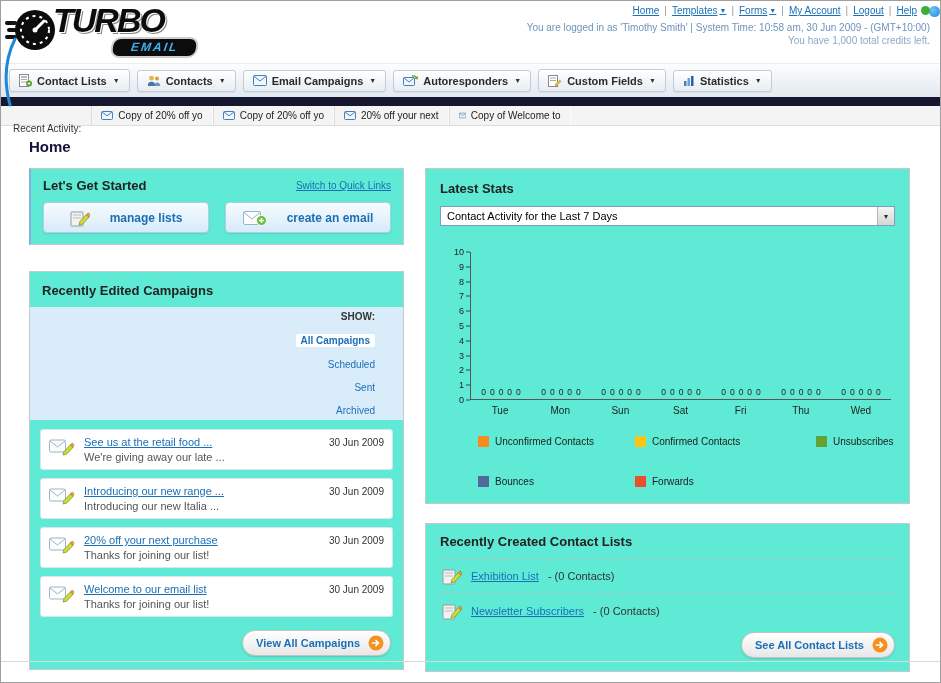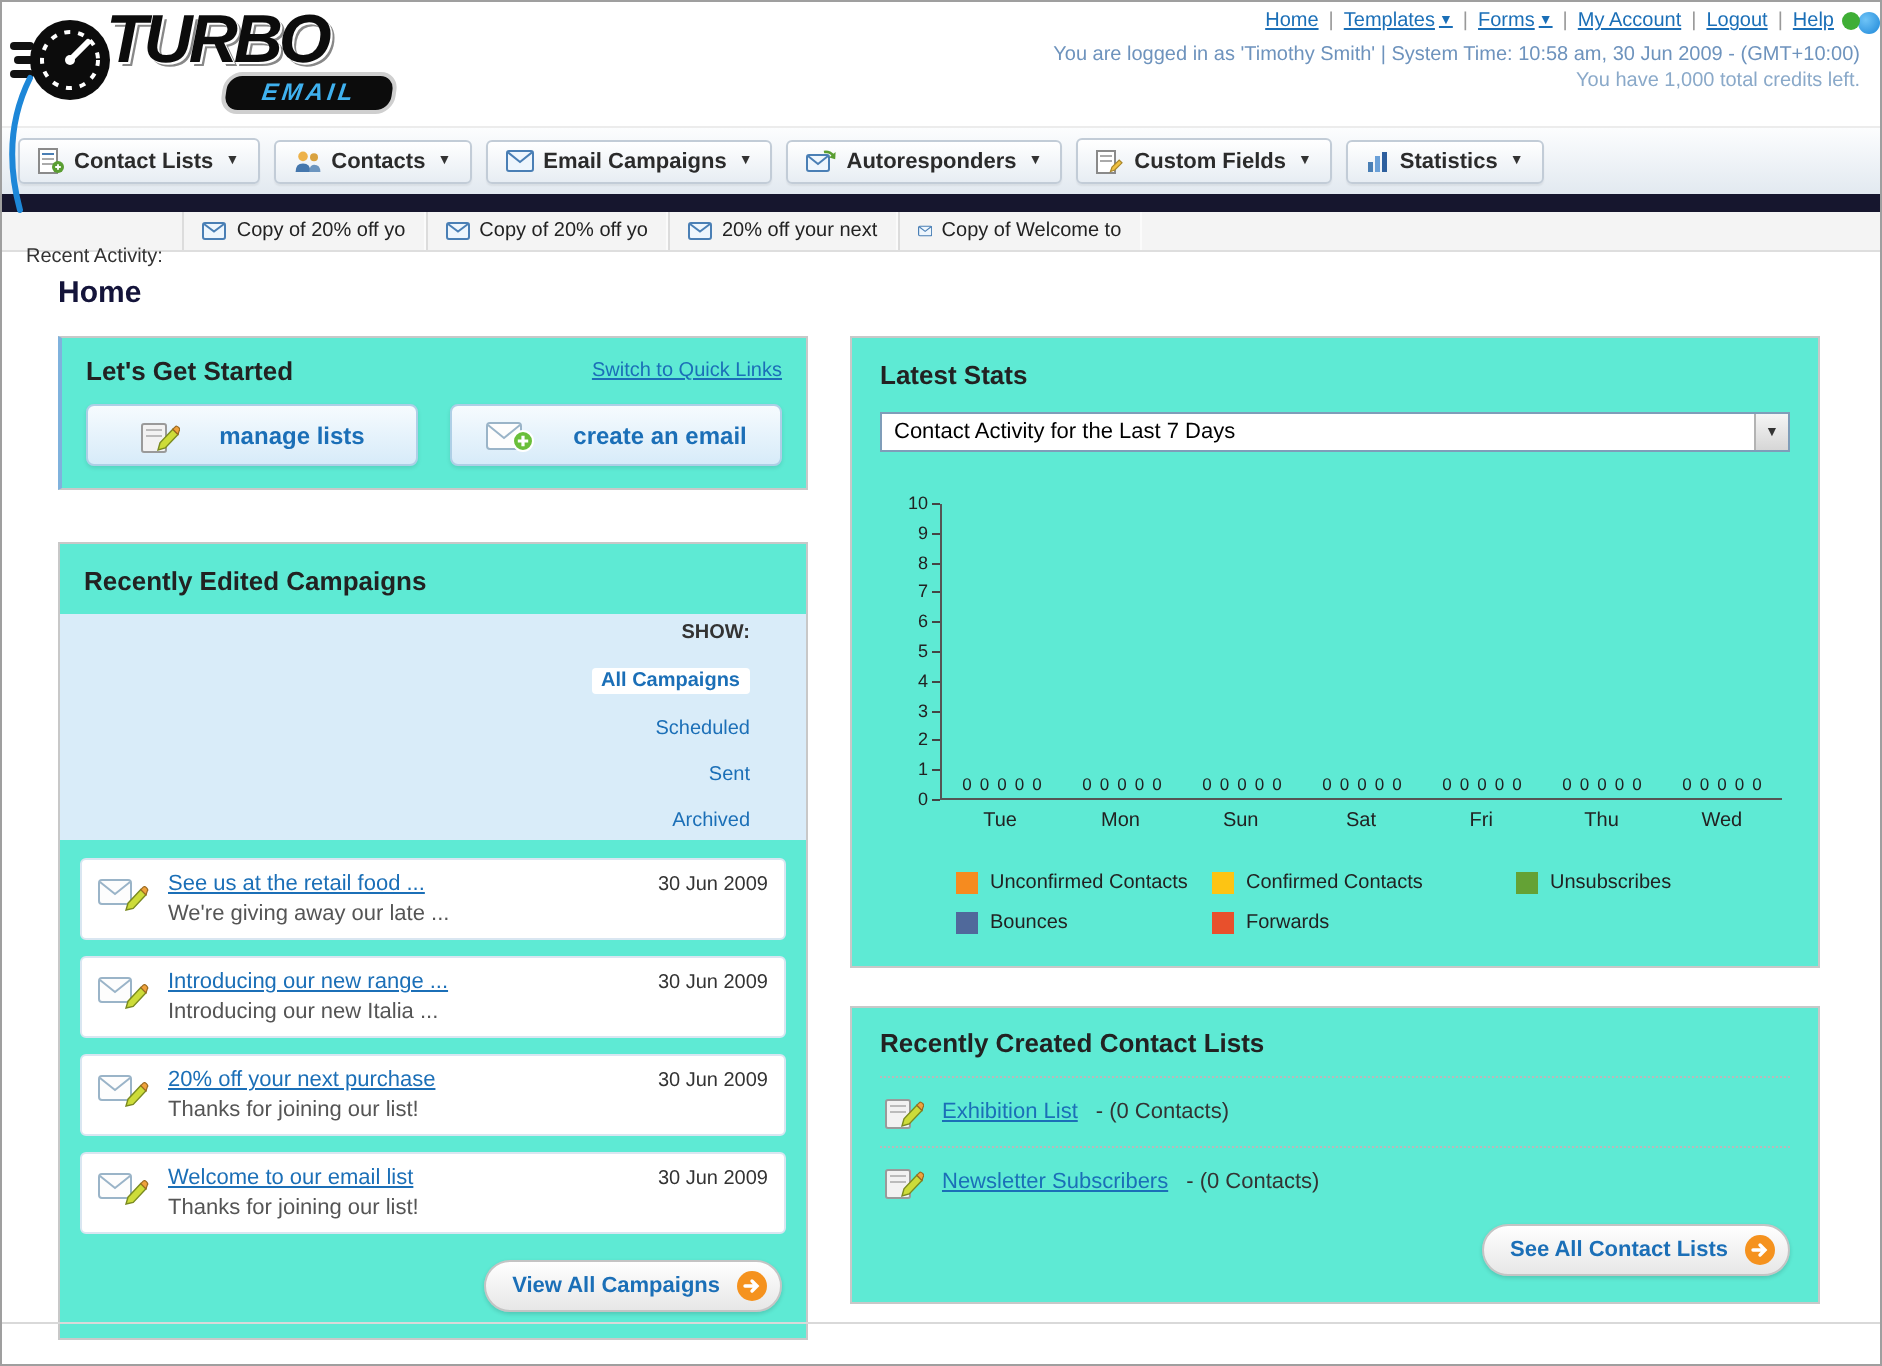--- a/index.html
+++ b/index.html
@@ -91,21 +91,21 @@
   .chart-wrap { margin-top:26px; padding:0 4px; }
   .chart-grid { display:flex; height:148px; }
   .y-axis { width:26px; position:relative; flex:none; }
   .ytick { position:absolute; right:0; transform:translateY(-50%); display:flex; align-items:center; gap:2px; }
   .ytick .ylab { font-size:9px; color:#222; line-height:9px; }
   .ymark { width:4px; height:1px; background:#444; display:inline-block; }
   .plot { flex:1; border-left:1px solid #555; border-bottom:1px solid #555; display:flex; align-items:flex-end; }
   .zero-group { flex:1; display:flex; justify-content:center; gap:4px; font-size:8.5px; color:#222; padding-bottom:2px; }
   .x-labels { display:flex; margin-left:26px; margin-top:5px; }
   .x-label { flex:1; text-align:center; font-size:10px; color:#222; }
-  .legend { margin:20px 0 0 38px; display:grid; grid-template-columns:128px 152px auto; row-gap:9px; }
+  .legend { margin:20px 0 0 38px; display:grid; grid-template-columns:128px 152px auto; row-gap:9px;gap:29px; }
   .legend-item { display:flex; align-items:center; gap:6px; font-size:10px; color:#222; }
   .legend-swatch { width:11px; height:11px; display:inline-block; flex:none; }
 
   
   .contact-lists { padding:10px 14px 13px; }
   .cl-title { font-size:13px; font-weight:bold; color:#222; padding-bottom:9px; }
   .cl-item { display:flex; align-items:center; gap:9px; padding:8px 2px; border-top:1px dotted #b9b9b9; font-size:11px; }
   .cl-item:last-of-type { border-bottom:1px dotted #b9b9b9; }
   .cl-name { color:#1b6fb7; text-decoration:underline; cursor:pointer; }
   .cl-detail { color:#333; }

